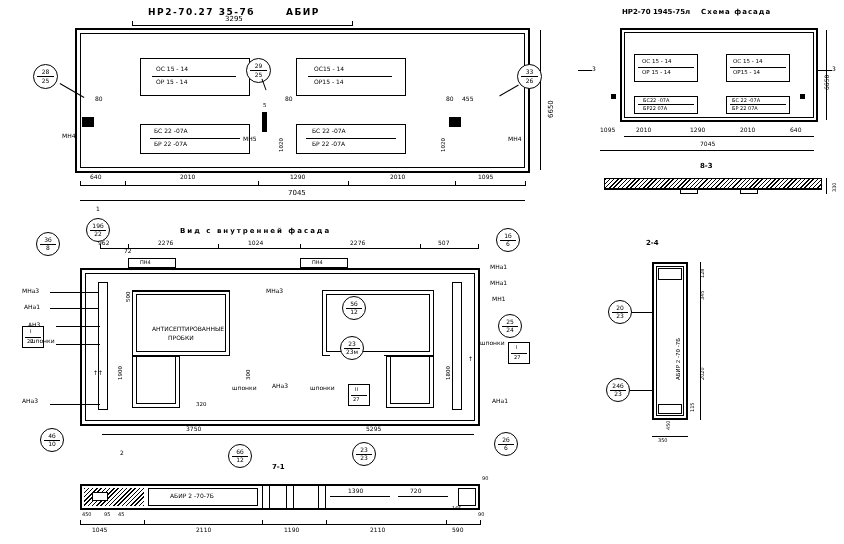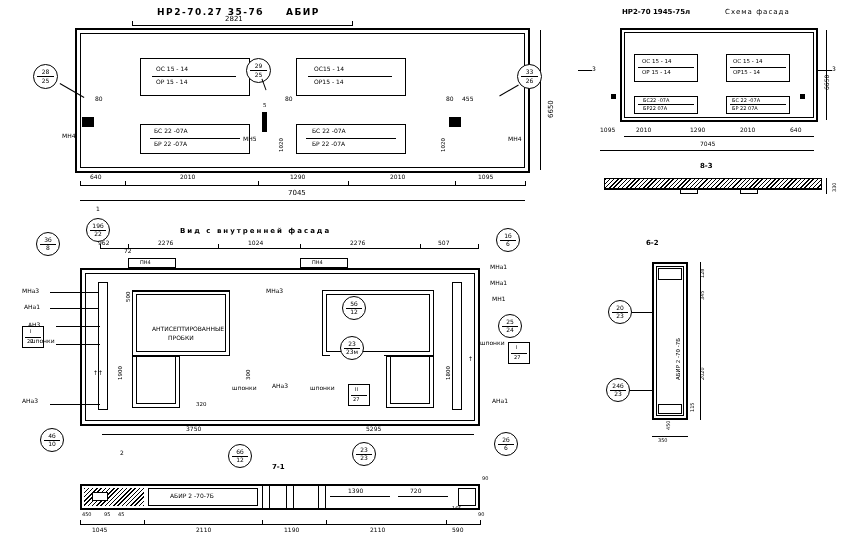--- a/index.html
+++ b/index.html
@@ -23,30 +23,30 @@
   .sq{position:absolute;background:#000;}
   .hatch{position:absolute;background:repeating-linear-gradient(135deg,#000 0 1px,#fff 1px 3px);}
   .dimtick{position:absolute;width:1px;height:5px;background:#000;}
   .tiny{font-size:5px;}
 </style>
 </head>
 <body>
 
 <div id="sheet">
 
-  <div class="t ttl" style="left:157px;top:8px;">НР2-70.27 35-7б</div>
+  <div class="t ttl" style="left:148px;top:8px;">НР2-70.27 35-7б</div>
   <div class="t ttl" style="left:286px;top:8px;">АБИР</div>
 
   <div class="box2" style="left:75px;top:28px;width:455px;height:145px;"></div>
   <div class="box" style="left:80px;top:33px;width:445px;height:135px;"></div>
 
   <div class="ln h1" style="left:132px;top:25px;width:220px;"></div>
   <div class="dimtick" style="left:132px;top:21px;"></div>
   <div class="dimtick" style="left:352px;top:21px;"></div>
-  <div class="t lbl" style="left:225px;top:16px;">2821</div>
+  <div class="t lbl" style="left:225px;top:16px;">3295</div>
 
   <div class="box" style="left:140px;top:58px;width:110px;height:38px;"></div>
   <div class="t lbl6" style="left:156px;top:66px;">ОС 15 - 14</div>
   <div class="ln h1" style="left:152px;top:76px;width:84px;"></div>
   <div class="t lbl6" style="left:156px;top:79px;">ОР 15 - 14</div>
 
   <div class="box" style="left:296px;top:58px;width:110px;height:38px;"></div>
   <div class="t lbl6" style="left:314px;top:66px;">ОС15 - 14</div>
   <div class="ln h1" style="left:308px;top:76px;width:84px;"></div>
   <div class="t lbl6" style="left:314px;top:79px;">ОР15 - 14</div>
@@ -112,21 +112,21 @@
   <div class="circ" style="left:517px;top:64px;width:25px;height:25px;">
     <div>33</div>
     <div class="divl"></div>
     <div>26</div>
   </div>
   <div class="ln h1" style="left:58px;top:90px;width:28px;transform:rotate(30deg);"></div>
   <div class="ln h1" style="left:258px;top:84px;width:12px;transform:rotate(70deg);"></div>
   <div class="ln h1" style="left:498px;top:90px;width:22px;transform:rotate(-30deg);"></div>
 
   <div class="t lbl" style="left:622px;top:9px;font-weight:bold;">НР2-70 1945-75л</div>
-  <div class="t lbl" style="left:725px;top:9px;font-weight:normal;letter-spacing:1px;">Схема фасада</div>
+  <div class="t lbl" style="left:701px;top:9px;font-weight:bold;letter-spacing:1px;">Схема фасада</div>
 
   <div class="box2" style="left:620px;top:28px;width:198px;height:94px;"></div>
   <div class="box" style="left:624px;top:32px;width:190px;height:86px;"></div>
 
   <div class="box" style="left:634px;top:54px;width:64px;height:28px;"></div>
   <div class="t lbl5" style="left:642px;top:59px;">ОС 15 - 14</div>
   <div class="ln h1" style="left:638px;top:67px;width:56px;"></div>
   <div class="t lbl5" style="left:642px;top:70px;">ОР 15 - 14</div>
 
   <div class="box" style="left:726px;top:54px;width:64px;height:28px;"></div>
@@ -312,21 +312,21 @@
   <div class="box" style="left:22px;top:326px;width:22px;height:22px;"></div>
   <div class="t tiny" style="left:30px;top:329px;">I</div>
   <div class="ln h1" style="left:25px;top:337px;width:16px;"></div>
   <div class="t tiny" style="left:27px;top:339px;">27</div>
 
   <div class="box" style="left:348px;top:384px;width:22px;height:22px;"></div>
   <div class="t tiny" style="left:355px;top:387px;">II</div>
   <div class="ln h1" style="left:351px;top:395px;width:16px;"></div>
   <div class="t tiny" style="left:353px;top:397px;">27</div>
 
-  <div class="t lbl" style="left:646px;top:240px;font-weight:bold;">6-2</div>
+  <div class="t lbl" style="left:646px;top:240px;font-weight:bold;">2-4</div>
 
   <div class="box2" style="left:652px;top:262px;width:36px;height:158px;"></div>
   <div class="box" style="left:656px;top:266px;width:28px;height:150px;"></div>
   <div class="box" style="left:658px;top:268px;width:24px;height:12px;"></div>
   <div class="box" style="left:658px;top:404px;width:24px;height:10px;"></div>
   <div class="t lbl5 vert" style="left:676px;top:380px;transform:rotate(-90deg);">АБИР 2 -70 -7Б</div>
 
   <div class="ln v1" style="left:700px;top:262px;height:158px;"></div>
   <div class="t tiny vert" style="left:700px;top:278px;transform:rotate(-90deg);">128</div>
   <div class="t tiny vert" style="left:700px;top:300px;transform:rotate(-90deg);">345</div>

